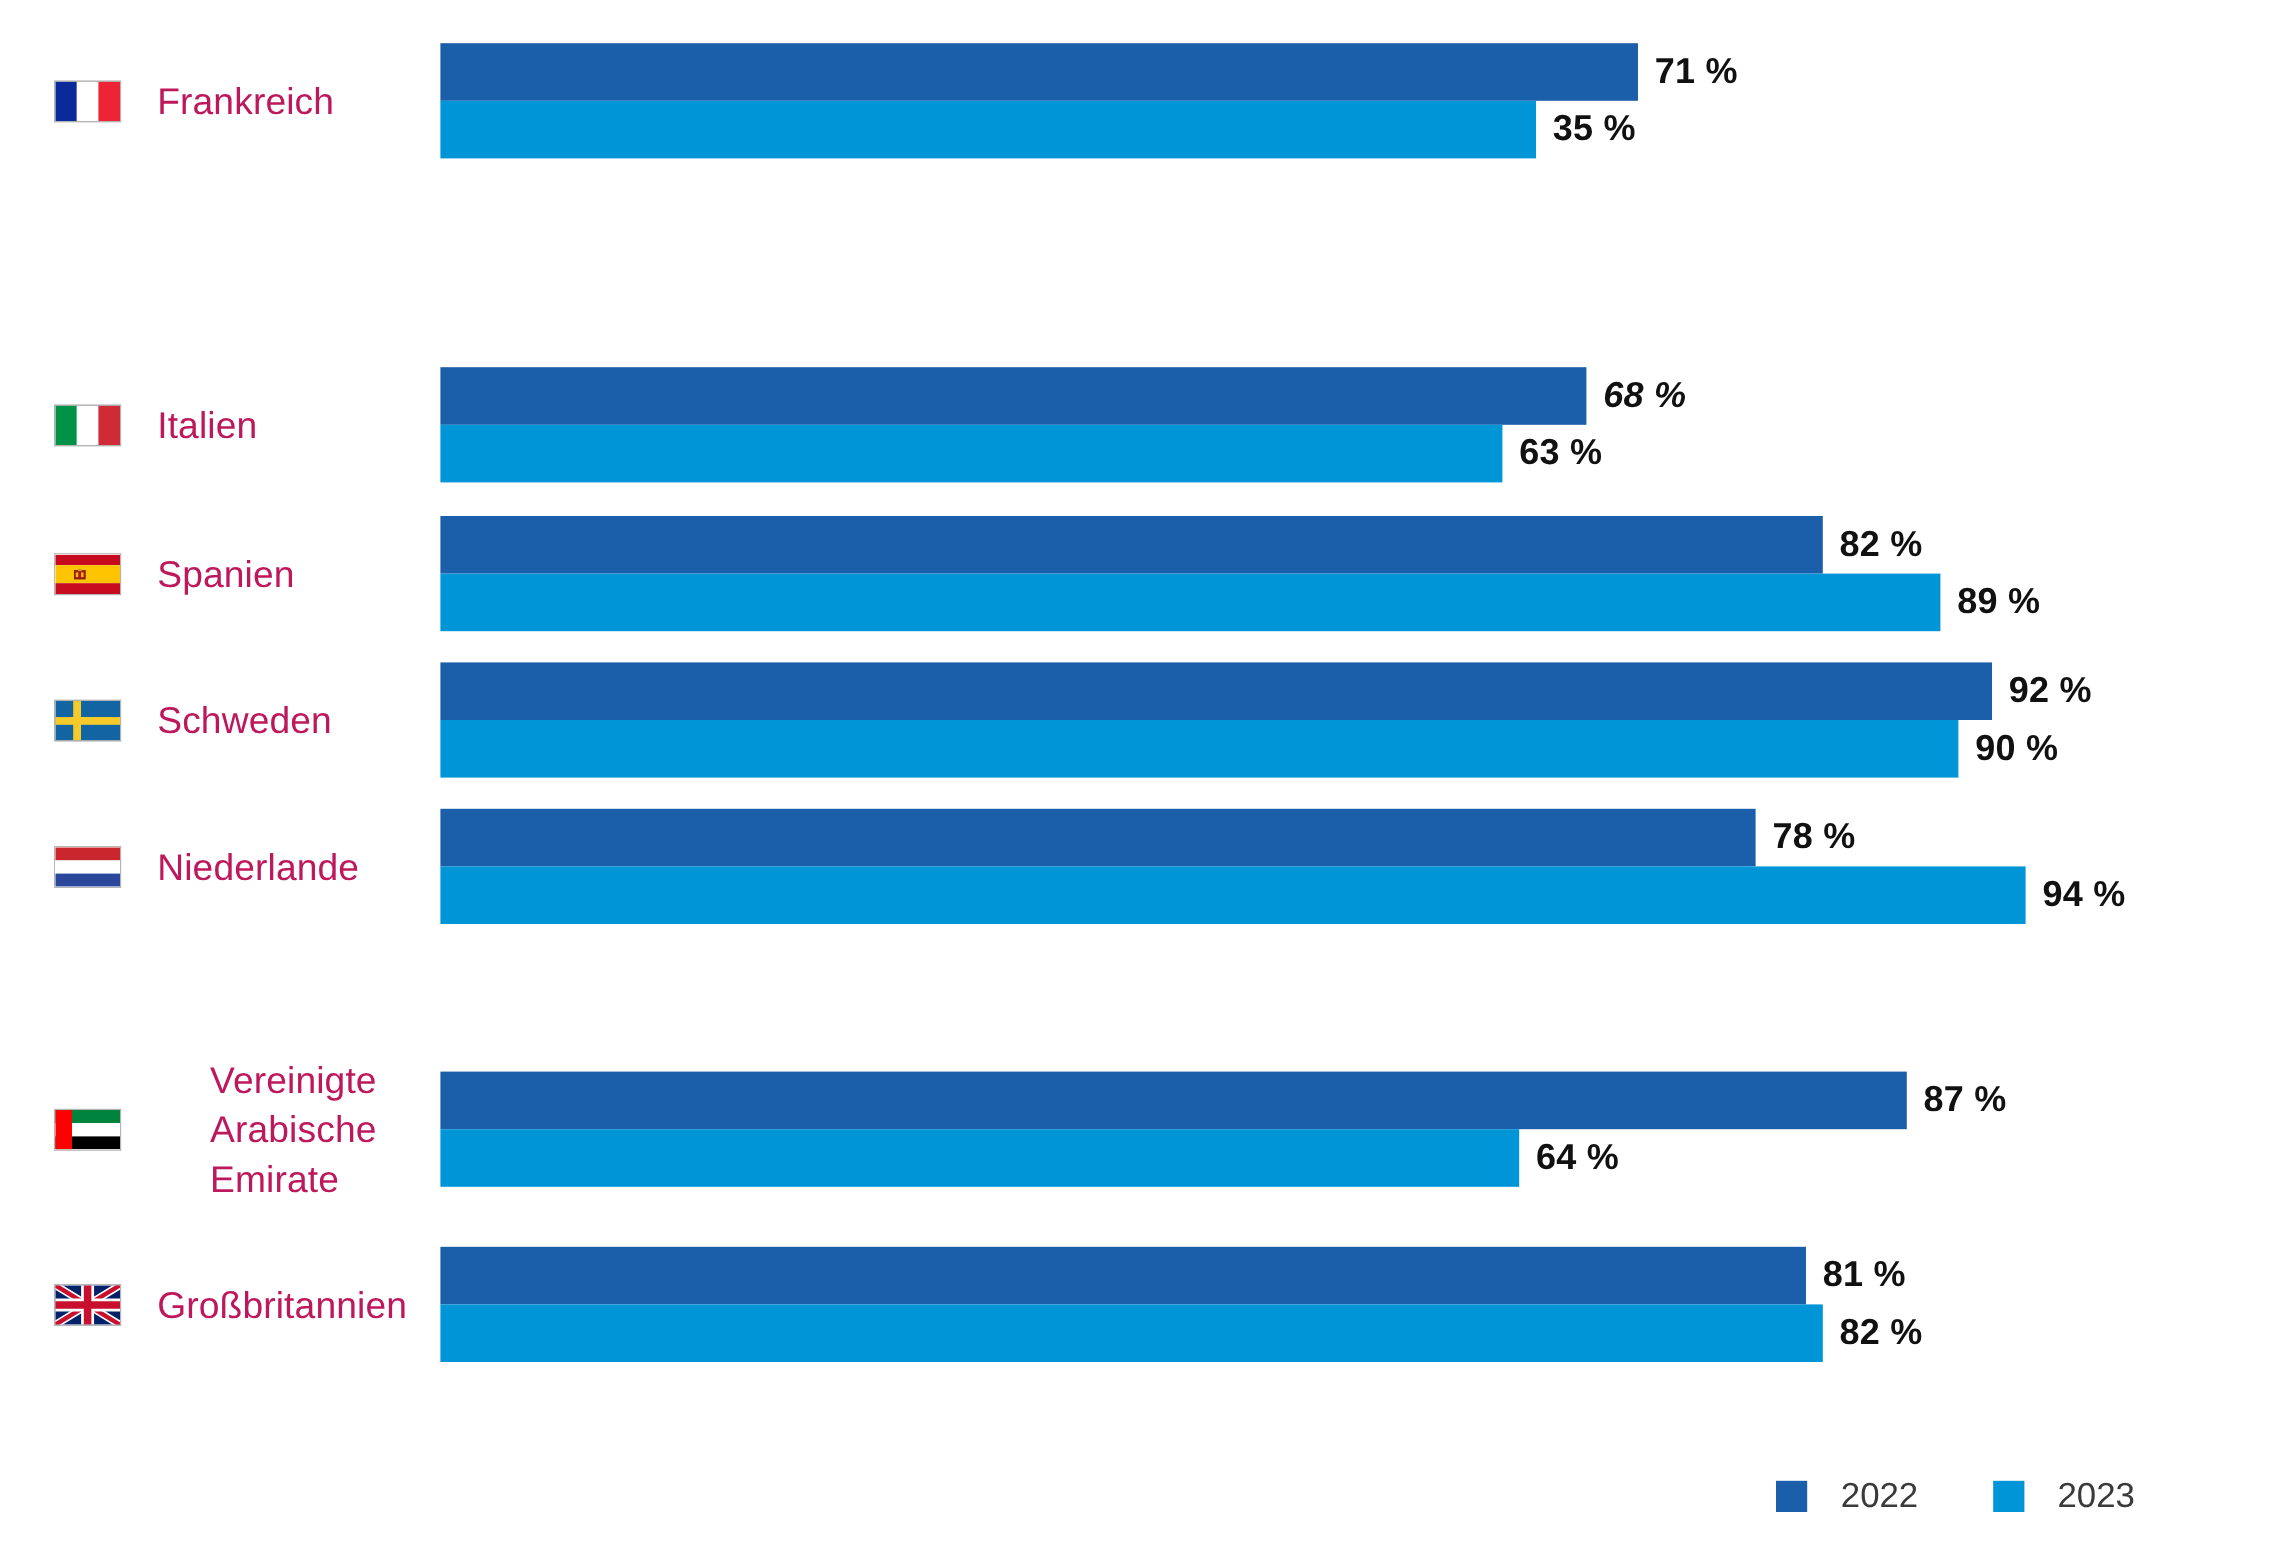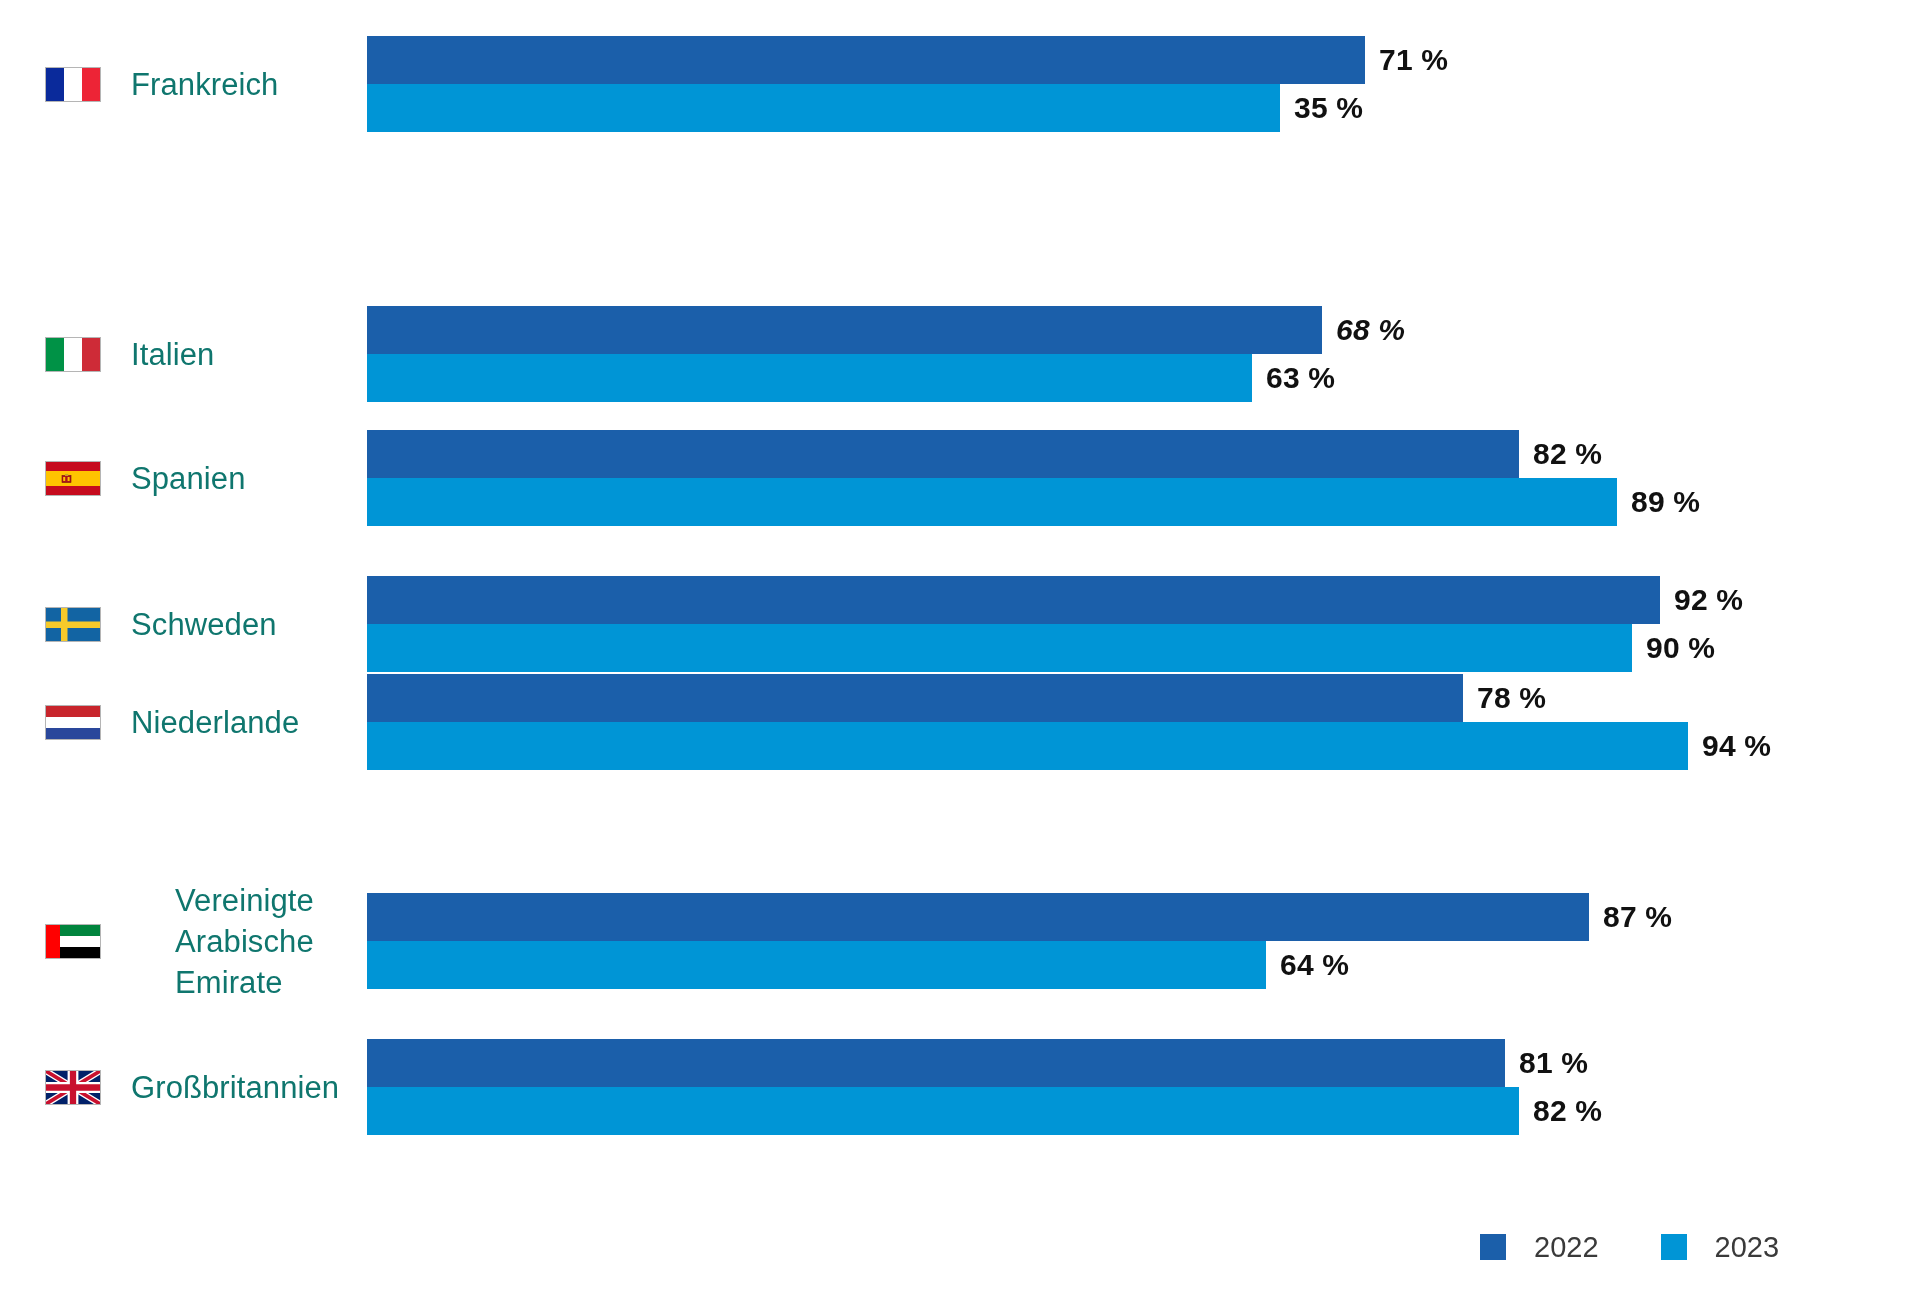--- a/index.html
+++ b/index.html
@@ -35,21 +35,21 @@
     border: 0;
     box-shadow: 0 0 0 1px rgba(120,120,120,0.55);
   }
   .flag svg { display: block; width: 54px; height: 33px; }
 
   .country-label {
     position: absolute;
     left: 131px;
     font-size: 31px;
     line-height: 41px;
-    color: #0f766e;
+    color: #be185d;
     letter-spacing: 0.1px;
     white-space: pre-line;
     font-weight: 400;
   }
   .bar {
     position: absolute;
     left: 367px;
     height: 48px;
   }
   .bar.y2022 { background: #1B5FAA; }
@@ -137,21 +137,21 @@
         <rect x="3" y="0" width="3.2" height="2" fill="#C8A02A"></rect>
       </g>
         </svg>
       </div>
       <div class="country-label" style="top: 27.5px;">Spanien</div>
       <div class="bar y2022" style="top: 0px; width: 1152px;"></div>
       <div class="bar-value" style="top: 0px; left: 1533px;">82 %</div>
       <div class="bar y2023" style="top: 48px; width: 1250px;"></div>
       <div class="bar-value" style="top: 48px; left: 1631px;">89 %</div>
     </div>
-    <div class="row" style="top: 576px; height: 96px;">
+    <div class="row" style="top: 552px; height: 96px;">
       <div class="flag" style="top: 31.5px;">
         <svg viewBox="0 0 54 33" preserveAspectRatio="none">
       <rect x="0" y="0" width="54" height="33" fill="#1264A3"></rect>
       <rect x="0" y="13.5" width="54" height="6.5" fill="#F6CA2A"></rect>
       <rect x="15" y="0" width="6.5" height="33" fill="#F6CA2A"></rect>
         </svg>
       </div>
       <div class="country-label" style="top: 27.5px;">Schweden</div>
       <div class="bar y2022" style="top: 0px; width: 1293px;"></div>
       <div class="bar-value" style="top: 0px; left: 1674px;">92 %</div>

